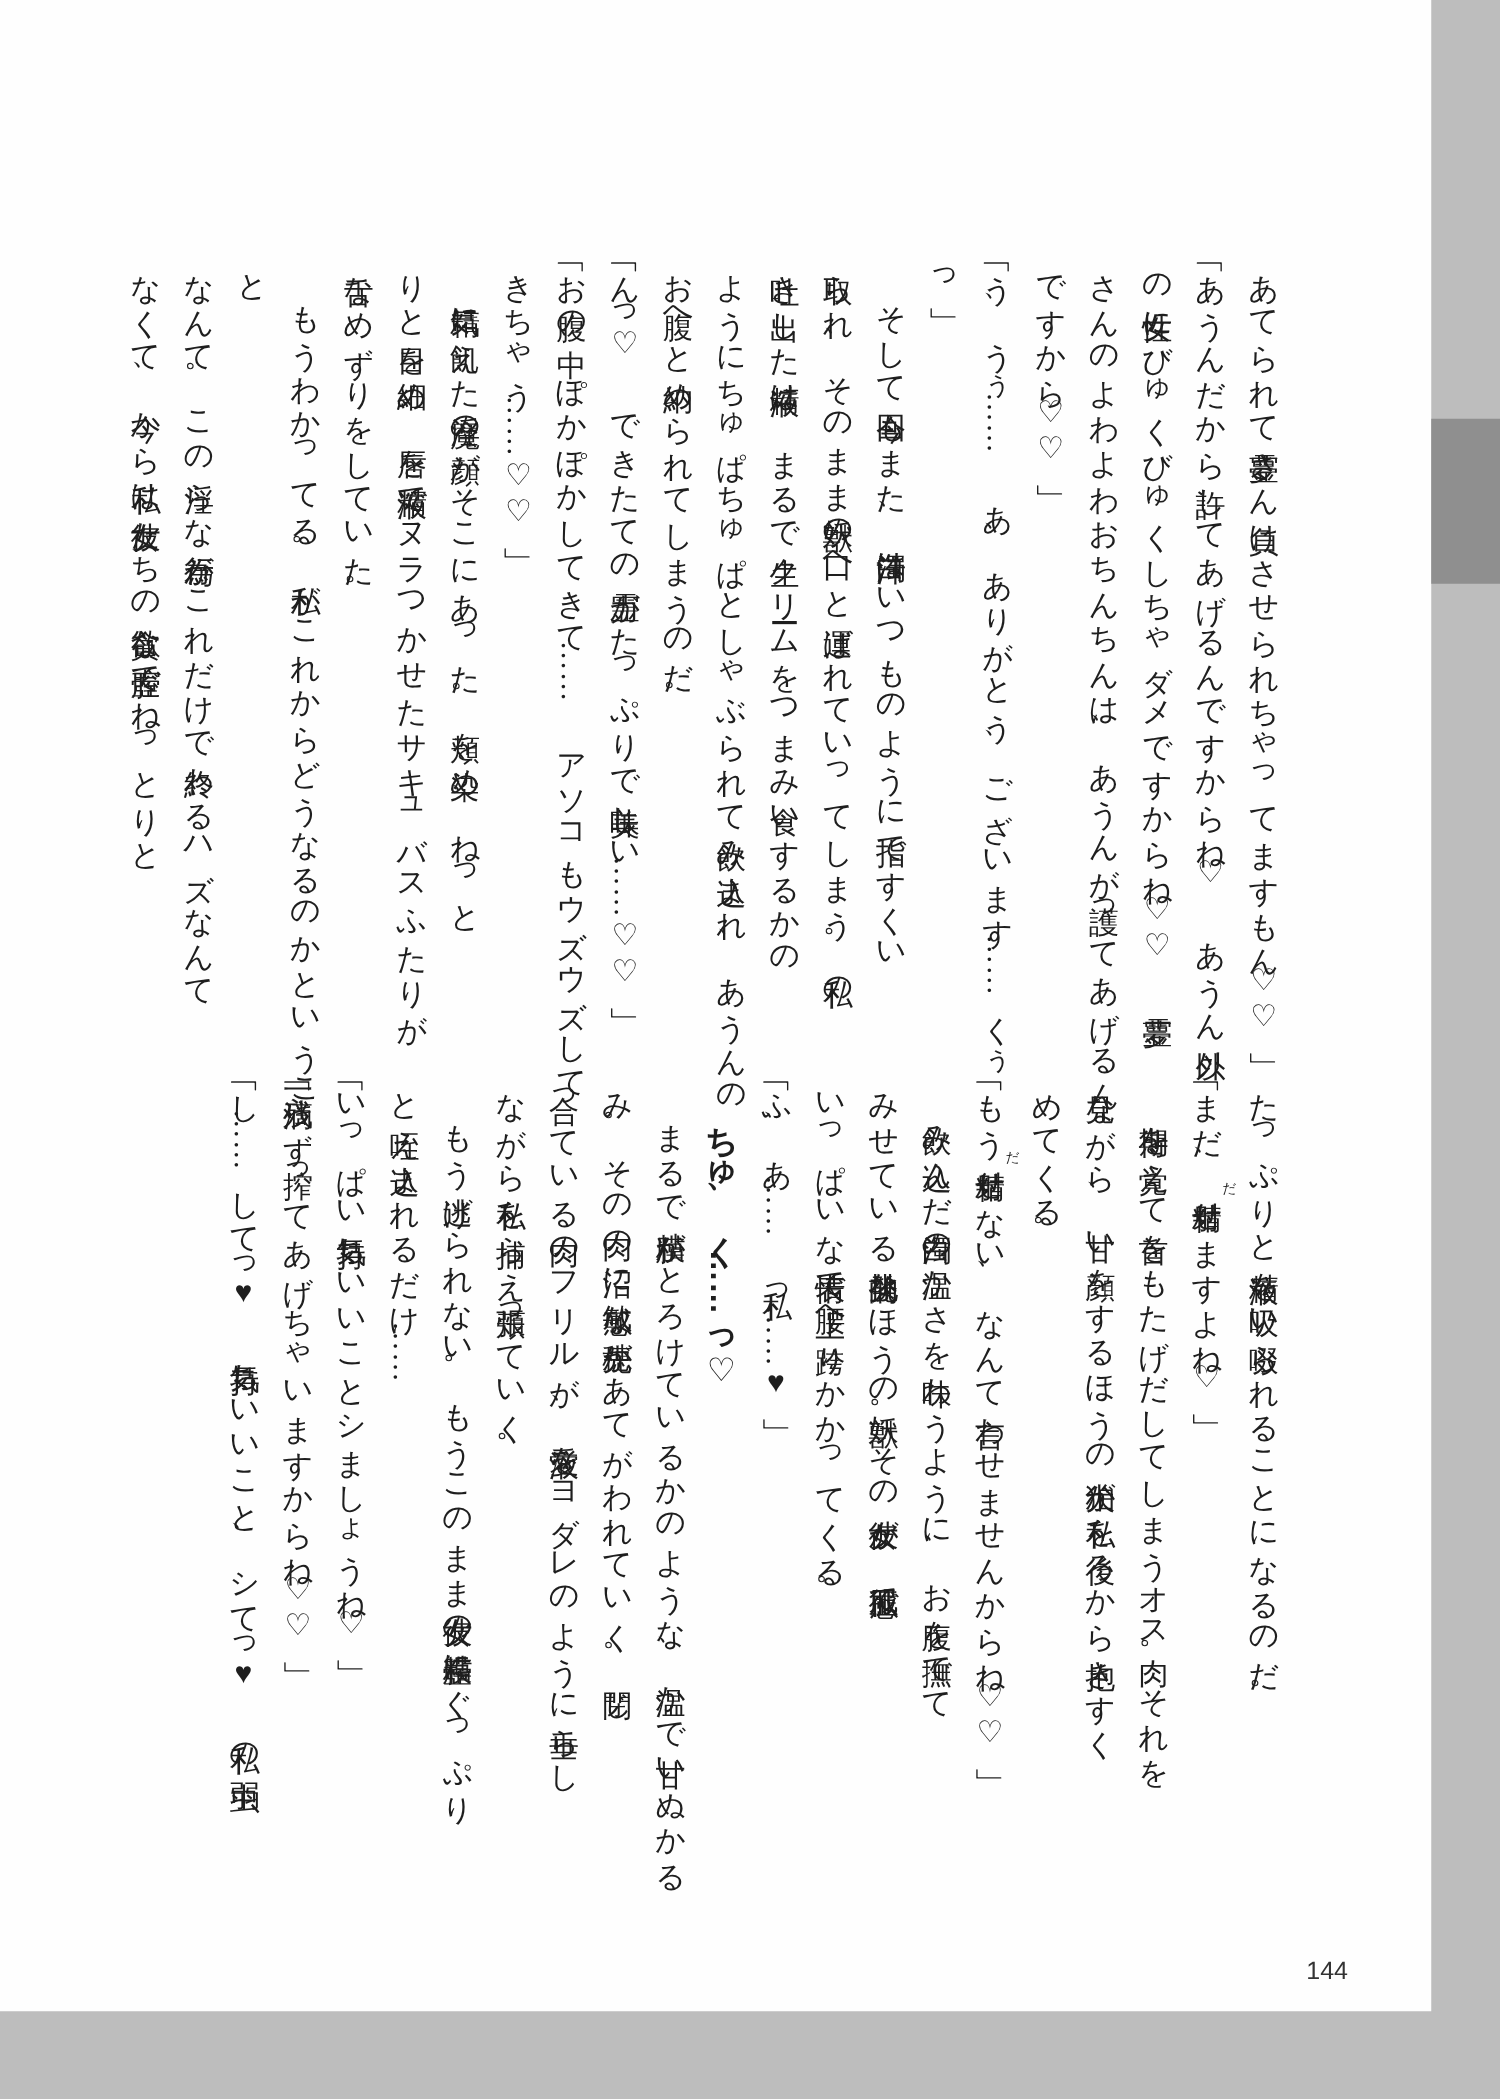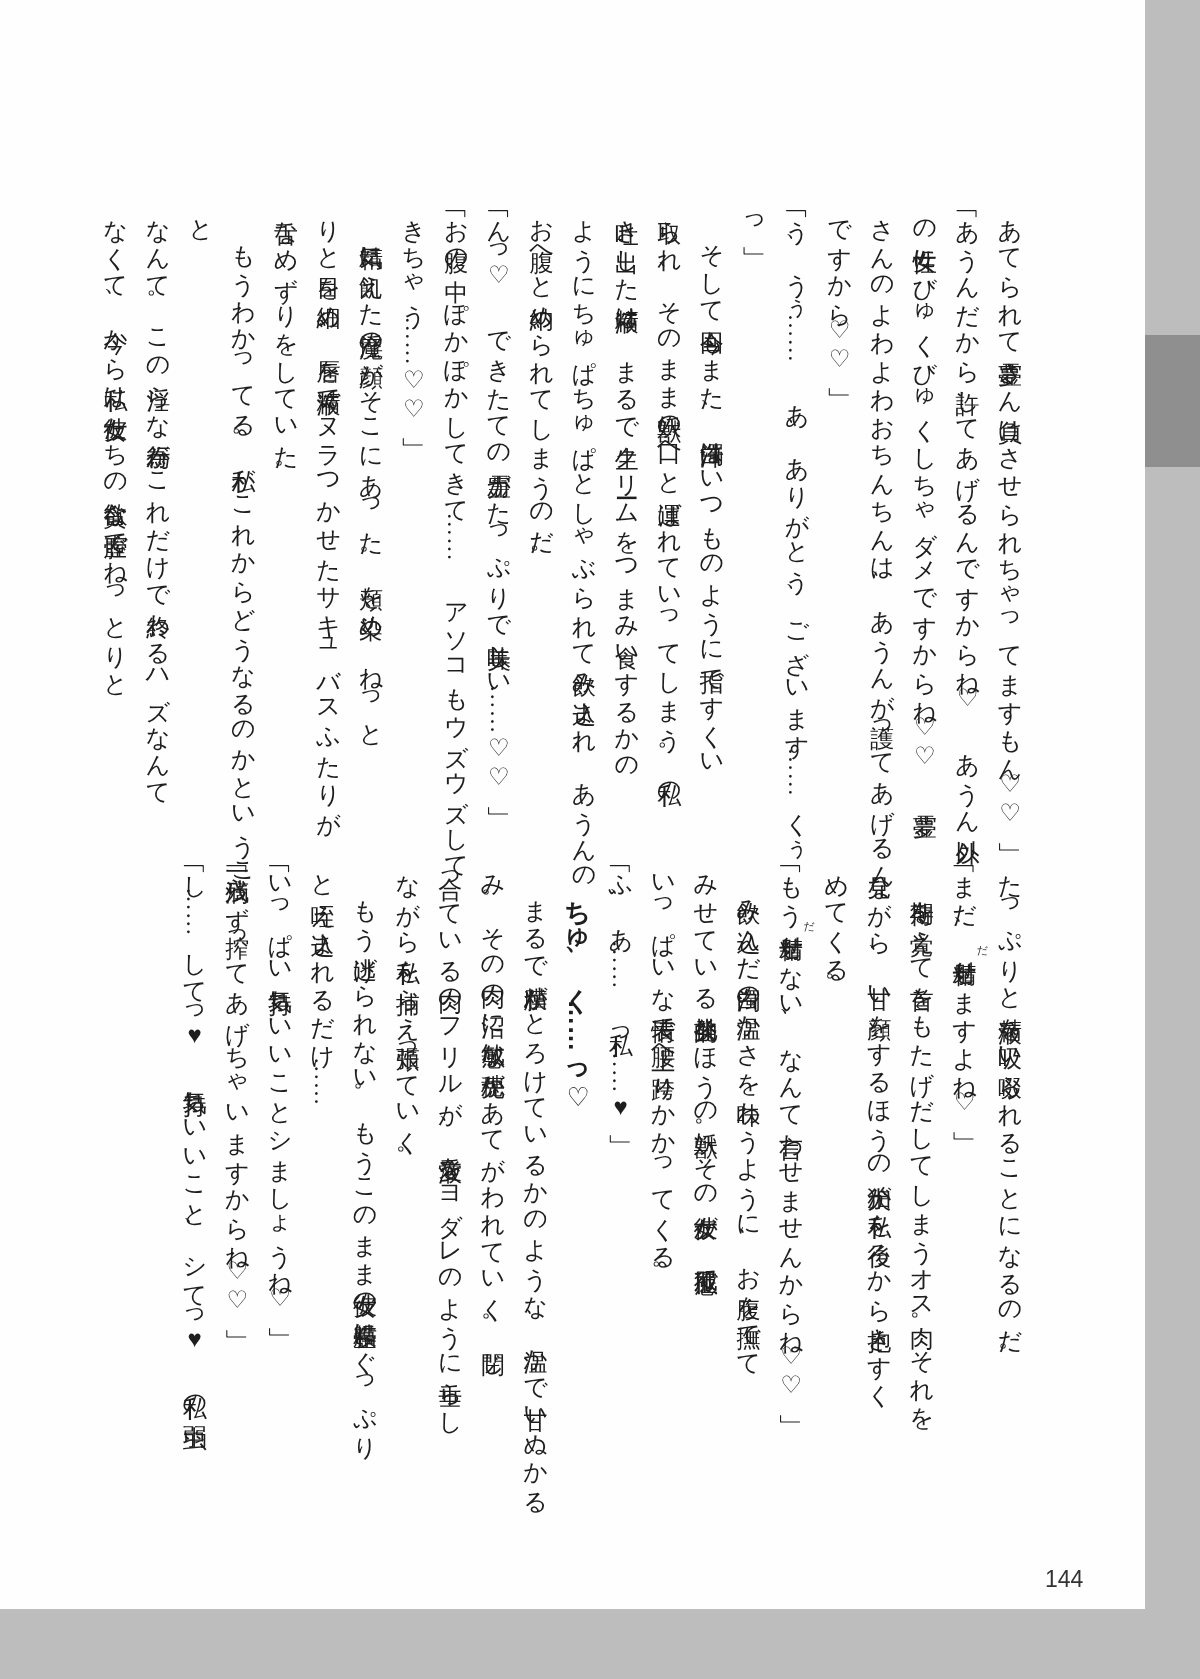--- a/index.html
+++ b/index.html
@@ -39,21 +39,21 @@
     font-family:"Liberation Sans","DejaVu Sans",sans-serif;
     font-weight:700; font-size:26px; letter-spacing:0;
   }
 
   ruby { ruby-align:center; }
   rt   { font-size:11px; letter-spacing:0; font-weight:400; }
 
   .page-number {
     position:absolute; left:1045px; top:1566px;
     font-family:"Liberation Sans","DejaVu Sans",sans-serif;
-    font-size:23px; color:#333;
+    font-size:20px; color:#333;
   }
 </style>
 </head>
 <body>
 
 <div class="page" style="--paper: #fefefe; --margin: #bdbdbd; --tab: #8f8f8f; --ink: #1e1e1e;">
 
   <div class="band band-top">
       <div class="tcol">あてられて霊夢さん負けさせられちゃってますもん♡♡」</div>
       <div class="tcol">「あうんだから許してあげるんですからね♡　あうん以外</div>

